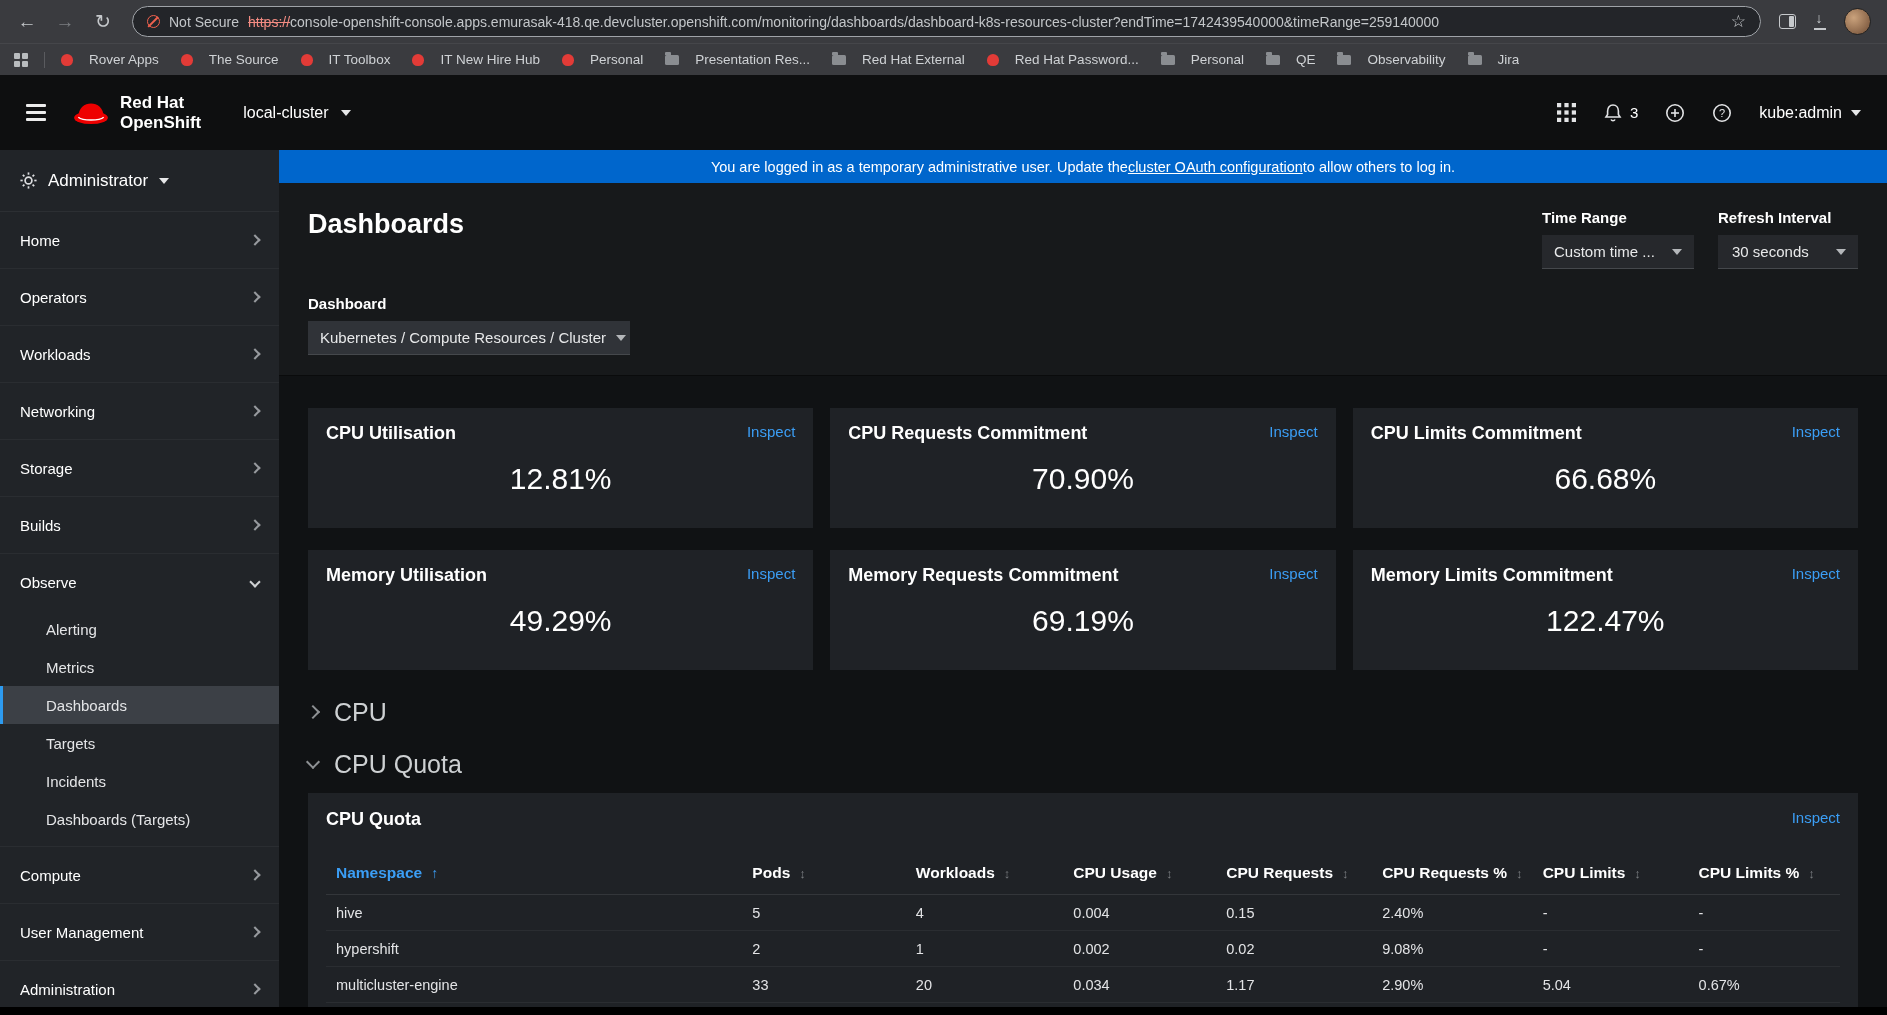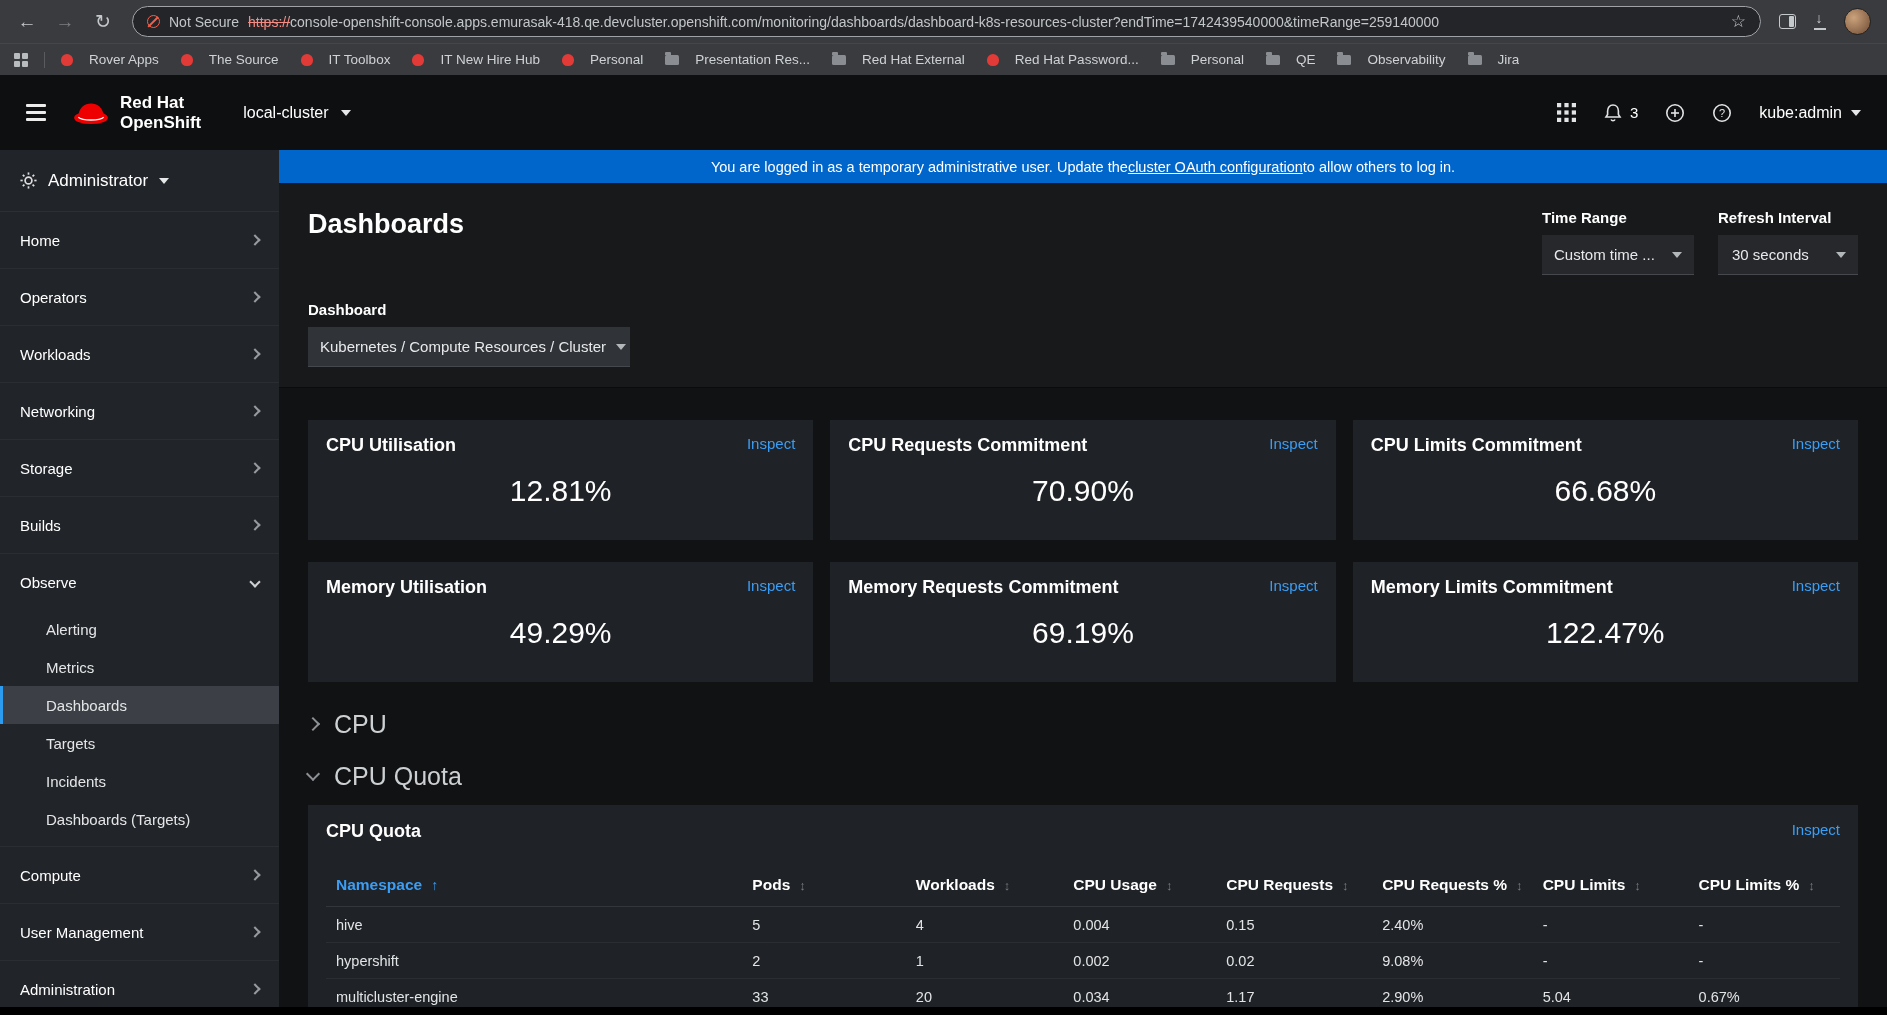--- a/index.html
+++ b/index.html
@@ -86,21 +86,21 @@
   .banner { height:33px; flex:0 0 33px; background:#0066cc; color:#fff; display:flex;
     align-items:center; justify-content:center; font-size:14.5px; }
   .banner a { color:#fff; text-decoration:underline; cursor:pointer; }
 
   .page-head { background:#17191b; padding:26px 29px 20px 29px; border-bottom:1px solid #0a0b0c; }
   .head-row { display:flex; justify-content:space-between; align-items:flex-start; }
   .page-title { font-size:27px; font-weight:bold; color:#fff; }
   .controls { display:flex; gap:24px; }
   .cg { display:flex; flex-direction:column; gap:9px; }
   .clabel { font-size:15px; font-weight:bold; color:#fff; }
-  .select { height:40px; background:#26282c; color:#e8e9ea; font-size:15px; display:flex;
+  .select { height:34px; background:#26282c; color:#e8e9ea; font-size:15px; display:flex;
     align-items:center; justify-content:space-between; padding:0 12px; gap:10px;
     border-bottom:1px solid #45484c; cursor:pointer; white-space:nowrap; }
   .w152 { width:152px; } .w140 { width:140px;padding-left:14px; }
   .dlabel { margin-top:26px; font-size:15px; font-weight:bold; color:#fff; }
   .dashboard-select { margin-top:9px; width:322px; background:#303338; }
 
   .dash-body { flex:1; padding:0 29px; overflow:hidden; }
   .cards-grid { display:grid; grid-template-columns:repeat(3,1fr); gap:22px 17px; margin-top:32px; }
   .metric-card { background:#1f2226; height:120px; display:flex; flex-direction:column;
     padding:15px 18px; }

